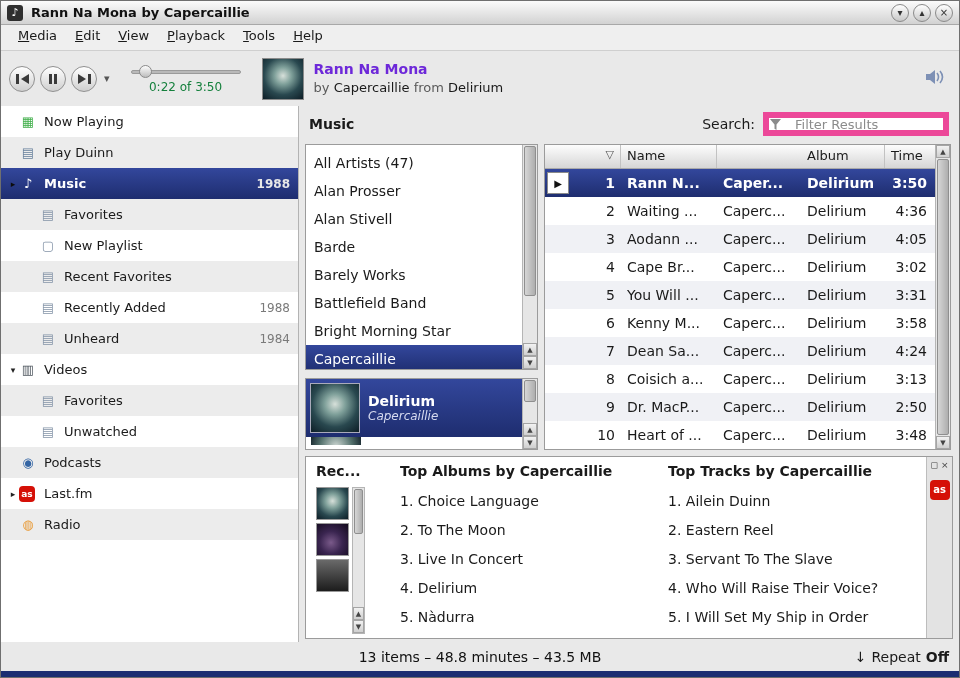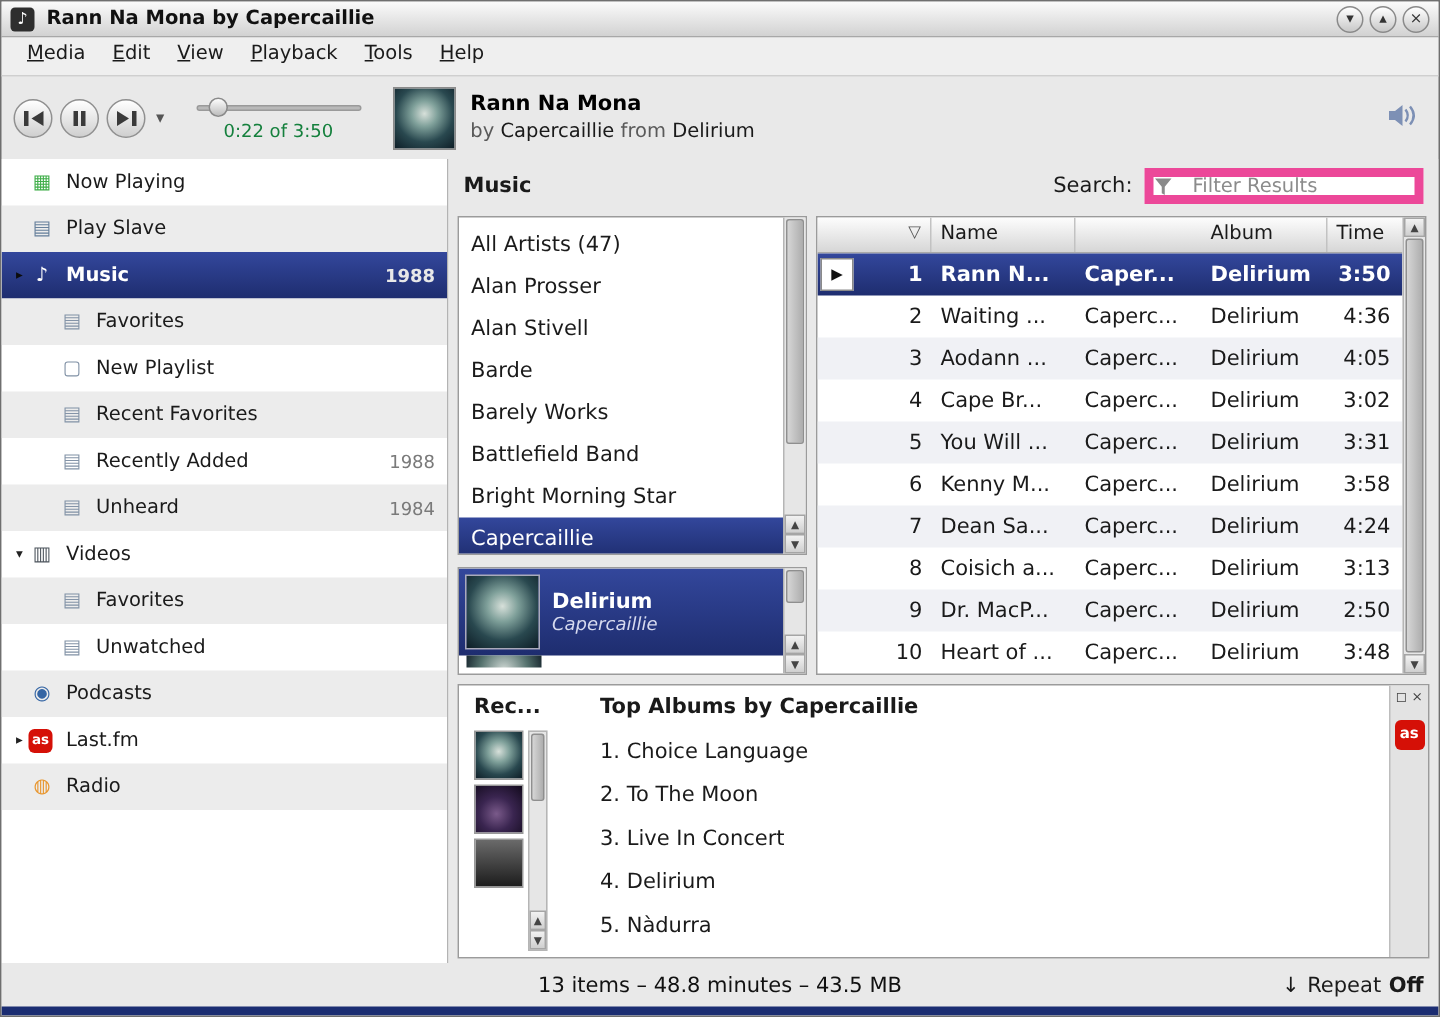--- a/index.html
+++ b/index.html
@@ -36,21 +36,21 @@
   .chev { font-size:11px; color:#555; padding:0 2px; }
   .seekblock { width:120px; margin-left:14px; display:flex; flex-direction:column; align-items:center; }
   .slider { position:relative; width:110px; height:14px; }
   .slider .track { position:absolute; top:6px; left:0; right:0; height:4px; background:#b9b9b9; border-radius:2px; border:1px solid #9a9a9a; }
   .slider .thumb { position:absolute; top:1px; left:8px; width:13px; height:13px; border-radius:50%;
     background:linear-gradient(#fdfdfd,#bdbdbd); border:1px solid #8a8a8a; }
   .seektime { font-size:12px; color:#15803d; margin-top:2px; }
   .np-art { width:42px; height:42px; margin-left:16px; border:1px solid #8a8a8a;
     background:radial-gradient(circle at 50% 42%, #d7e0da 0%, #7fa09a 28%, #29484f 62%, #0d1d26 100%); }
   .np-info { margin-left:10px; line-height:1.35; }
-  .np-title { font-weight:bold; font-size:14px; color:#000000; }
+  .np-title { font-weight:bold; font-size:14px; color:#6d28d9; }
   .np-sub { font-size:13px; }
   .np-sub .dim { color:#5a5a5a;margin-top:35px; }
   .toolbar-spacer { flex:1; }
   .volbtn { margin-right:12px; }
 
   
   .content { position:absolute; top:105px; left:0; right:0; bottom:35px; display:flex; }
 
   
   .sidebar { width:298px; background:#ffffff; border-right:1px solid #b3b3b3; overflow:hidden; }
@@ -224,21 +224,21 @@
     <div class="sidebar">
       <ul>
         <li class="srow">
           <span class="expander"></span>
           <span class="sicon ic-green">▦</span>
           <span class="slabel">Now Playing</span>
         </li>
         <li class="srow">
           <span class="expander"></span>
           <span class="sicon ic-slate">▤</span>
-          <span class="slabel">Play Slave</span>
+          <span class="slabel">Play Duinn</span>
         </li>
         <li class="srow selected">
           <span class="expander">▸</span>
           <span class="sicon" style="color:#fff">♪</span>
           <span class="slabel">Music</span>
           <span class="scount">1988</span>
         </li>
         <li class="srow indent1">
           <span class="expander"></span>
           <span class="sicon ic-doc">▤</span>
@@ -490,20 +490,30 @@
           <div class="ctx-col">
             <div class="ctx-h">Top Albums by Capercaillie</div>
             <ul class="ctx-list">
               <li>1. Choice Language</li>
               <li>2. To The Moon</li>
               <li>3. Live In Concert</li>
               <li>4. Delirium</li>
               <li>5. Nàdurra</li>
             </ul>
           </div>
+          <div class="ctx-col">
+            <div class="ctx-h">Top Tracks by Capercaillie</div>
+            <ul class="ctx-list">
+              <li>1. Ailein Duinn</li>
+              <li>2. Eastern Reel</li>
+              <li>3. Servant To The Slave</li>
+              <li>4. Who Will Raise Their Voice?</li>
+              <li>5. I Will Set My Ship in Order</li>
+            </ul>
+          </div>
         </div>
         <div class="ctx-strip">
           <div class="ctx-winbtns">
             <span class="ctx-wbtn">◻</span>
             <span class="ctx-wbtn">×</span>
           </div>
           <div class="ctx-lastfm">as</div>
         </div>
       </div>
 

